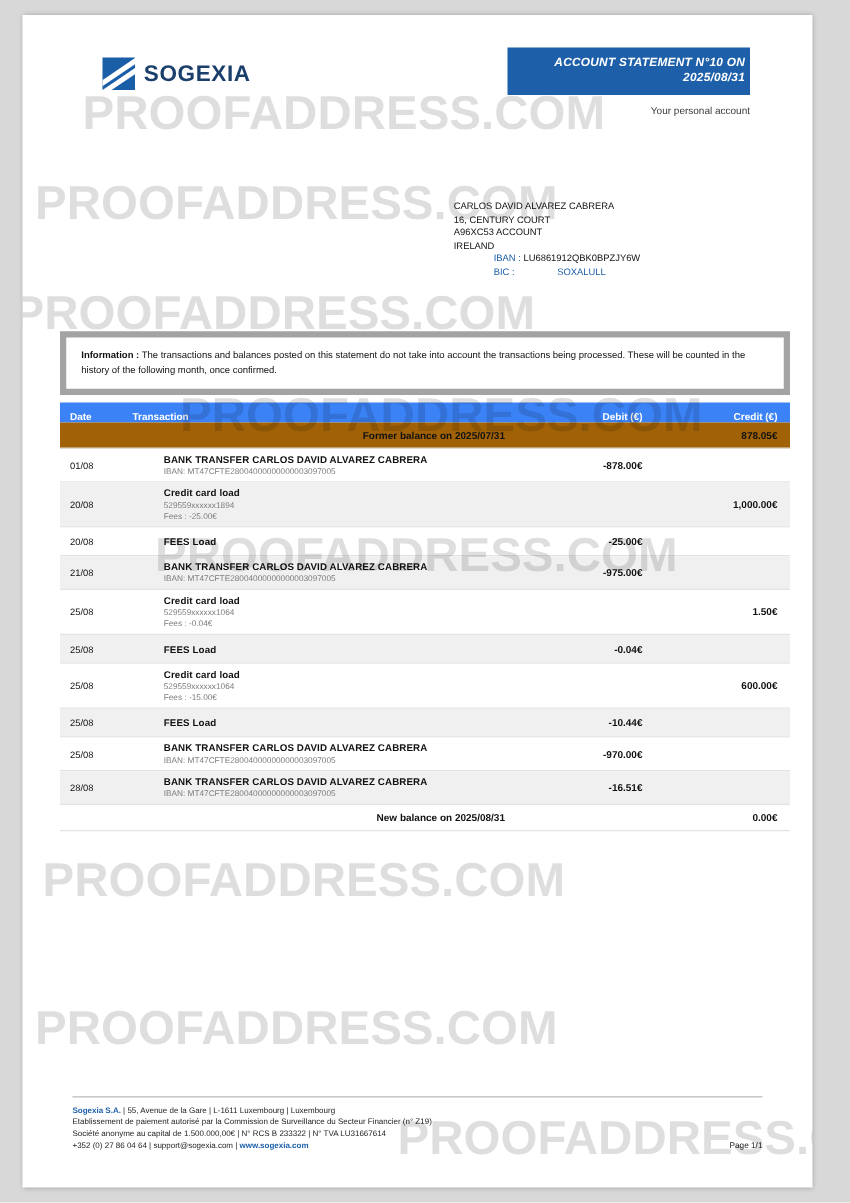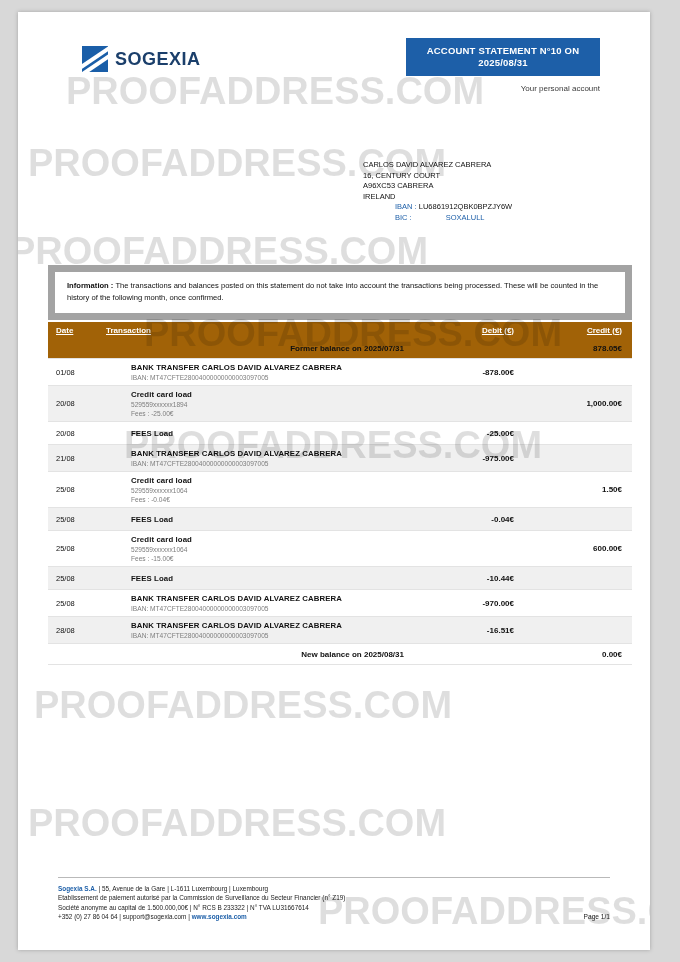--- a/index.html
+++ b/index.html
@@ -86,23 +86,24 @@
     letter-spacing: 0.5px;
     color: #1b3f6b;
   }
   .stmt-box {
     position: absolute;
     right: 10px;
     top: 26px;
     width: 194px;
     background: #1d5fa8;
     color: #ffffff;
-    text-align: center;
+    text-align: right;
     padding: 7px 4px 7px;
     box-sizing: border-box;
+    font-style: italic;
   }
   .stmt-box .l1 {
     font-size: 9.5px;
     font-weight: bold;
     line-height: 12px;
     letter-spacing: 0.2px;
   }
   .stmt-sub {
     position: absolute;
     right: 10px;
@@ -124,46 +125,45 @@
   }
   .addr .lbl { color: #1d5fa8; padding-left: 32px; }
   .addr .val { color: #111; }
 
   
   .infobox {
     position: absolute;
     left: 30px;
     top: 253px;
     width: 584px;
-    border: 7px solid #a3a3a3;
+    border: 5px solid #a3a3a3;
     box-sizing: border-box;
     padding: 8px 10px 9px 12px;
     font-size: 7.6px;
     line-height: 12px;
     color: #111;
     background: rgba(255,255,255,0.0);
   }
   .infobox b { font-weight: bold; }
 
   
   .table {
     position: absolute;
     left: 30px;
     top: 310px;
     width: 584px;
   }
   .thead {
     display: flex;
-    background: #a16207;
+    background: #3b82f6;
     color: #fff;
     font-size: 8px;
     font-weight: bold;
     height: 16px;
-    align-items: center;
-    text-decoration: underline;
+    align-items: flex-end;
   }
   .th-date  { width: 52px; padding-left: 8px; box-sizing: border-box; }
   .th-trx   { flex: 1; padding-left: 6px; box-sizing: border-box; }
   .th-deb   { width: 108px; text-align: right; padding-right: 10px; box-sizing: border-box; }
   .th-cre   { width: 108px; text-align: right; padding-right: 10px; box-sizing: border-box; }
 
   .row {
     display: flex;
     align-items: center;
     min-height: 22px;
@@ -265,21 +265,21 @@
       <div class="stmt-box">
         <div class="l1">ACCOUNT STATEMENT N°10 ON</div>
         <div class="l1">2025/08/31</div>
       </div>
       <div class="stmt-sub">Your personal account</div>
     </div>
 
     <div class="addr">
       <div>CARLOS DAVID ALVAREZ CABRERA</div>
       <div>16, CENTURY COURT</div>
-      <div>A96XC53 CABRERA</div>
+      <div>A96XC53 ACCOUNT</div>
       <div>IRELAND</div>
       <div>
         <span class="lbl">IBAN :</span>
         <span class="val">LU6861912QBK0BPZJY6W</span>
       </div>
       <div>
         <span class="lbl">BIC :</span>
         <span class="lbl">SOXALULL</span>
       </div>
     </div>

